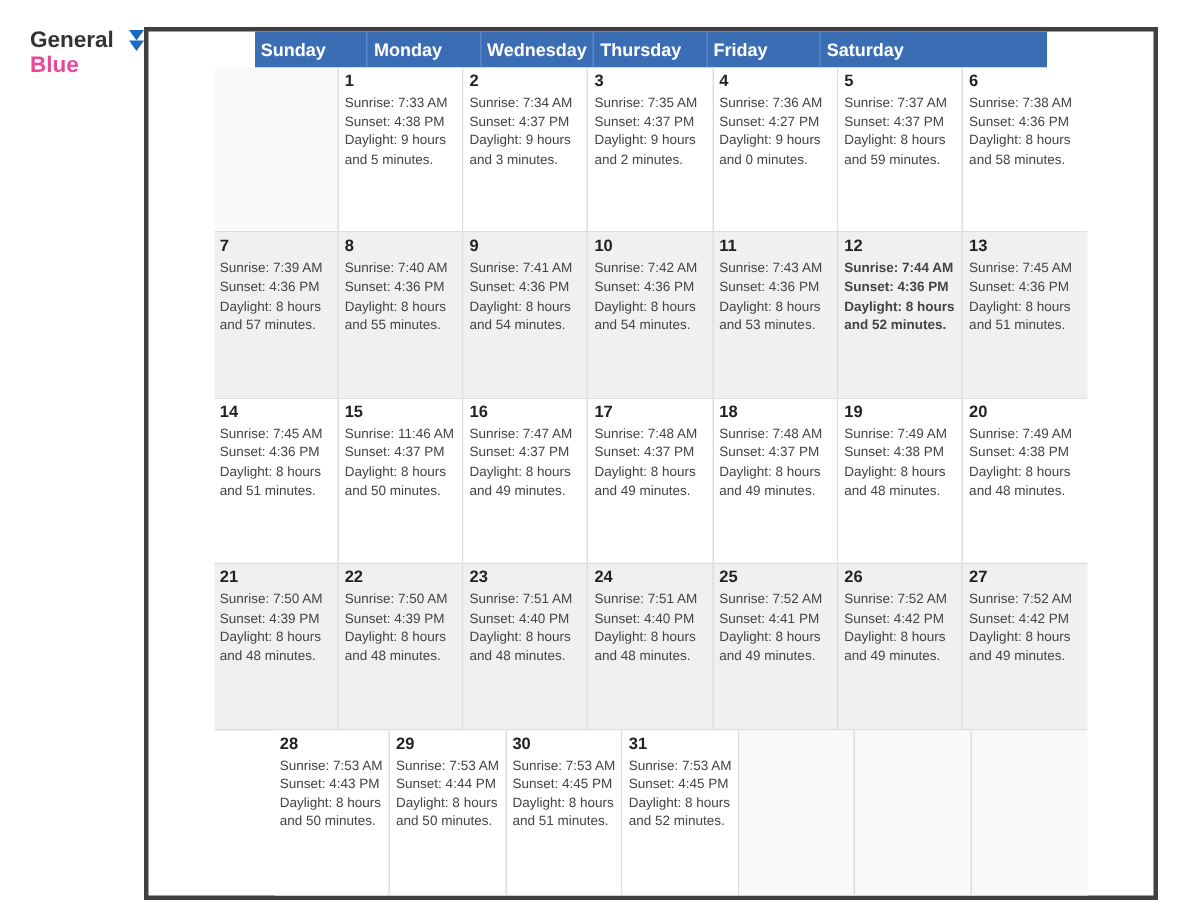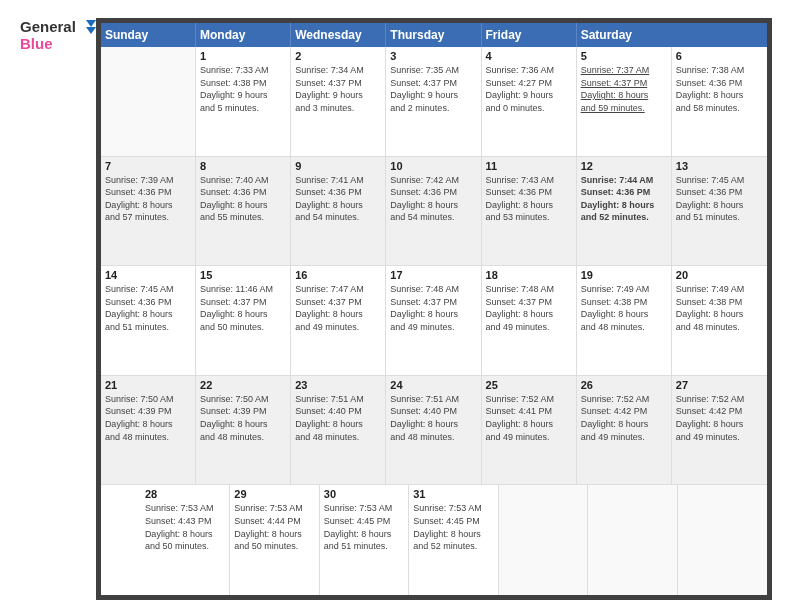--- a/index.html
+++ b/index.html
@@ -36,23 +36,24 @@
       font-weight: bold;
       color: #333;
       line-height: 1.1;
     }
     .subtitle {
       font-size: 15px;
       color: #555;
     }
     .calendar {
       flex: 1;
-      border: 5px solid #404040;
+      border: 3px solid #404040;
       display: flex;
       flex-direction: column;
+      align-items: center;
     }
     .cal-header {
       display: grid;
       grid-template-columns: repeat(7, 1fr);
       background: #3b6db5;
     }
     .cal-header-cell {
       color: #fff;
       font-weight: bold;
       font-size: 12px;
@@ -164,21 +165,21 @@
           </div>
           <div class="cal-cell">
             <div class="day-num">4</div>
             <div class="cell-info" style="white-space: pre-line;">Sunrise: 7:36 AM
 Sunset: 4:27 PM
 Daylight: 9 hours
 and 0 minutes.</div>
           </div>
           <div class="cal-cell">
             <div class="day-num">5</div>
-            <div class="cell-info" style="white-space: pre-line; text-decoration: underline;">Sunrise: 7:37 AM
+            <div class="cell-info" style="white-space: pre-line;">Sunrise: 7:37 AM
 Sunset: 4:37 PM
 Daylight: 8 hours
 and 59 minutes.</div>
           </div>
           <div class="cal-cell">
             <div class="day-num">6</div>
             <div class="cell-info" style="white-space: pre-line;">Sunrise: 7:38 AM
 Sunset: 4:36 PM
 Daylight: 8 hours
 and 58 minutes.</div>

